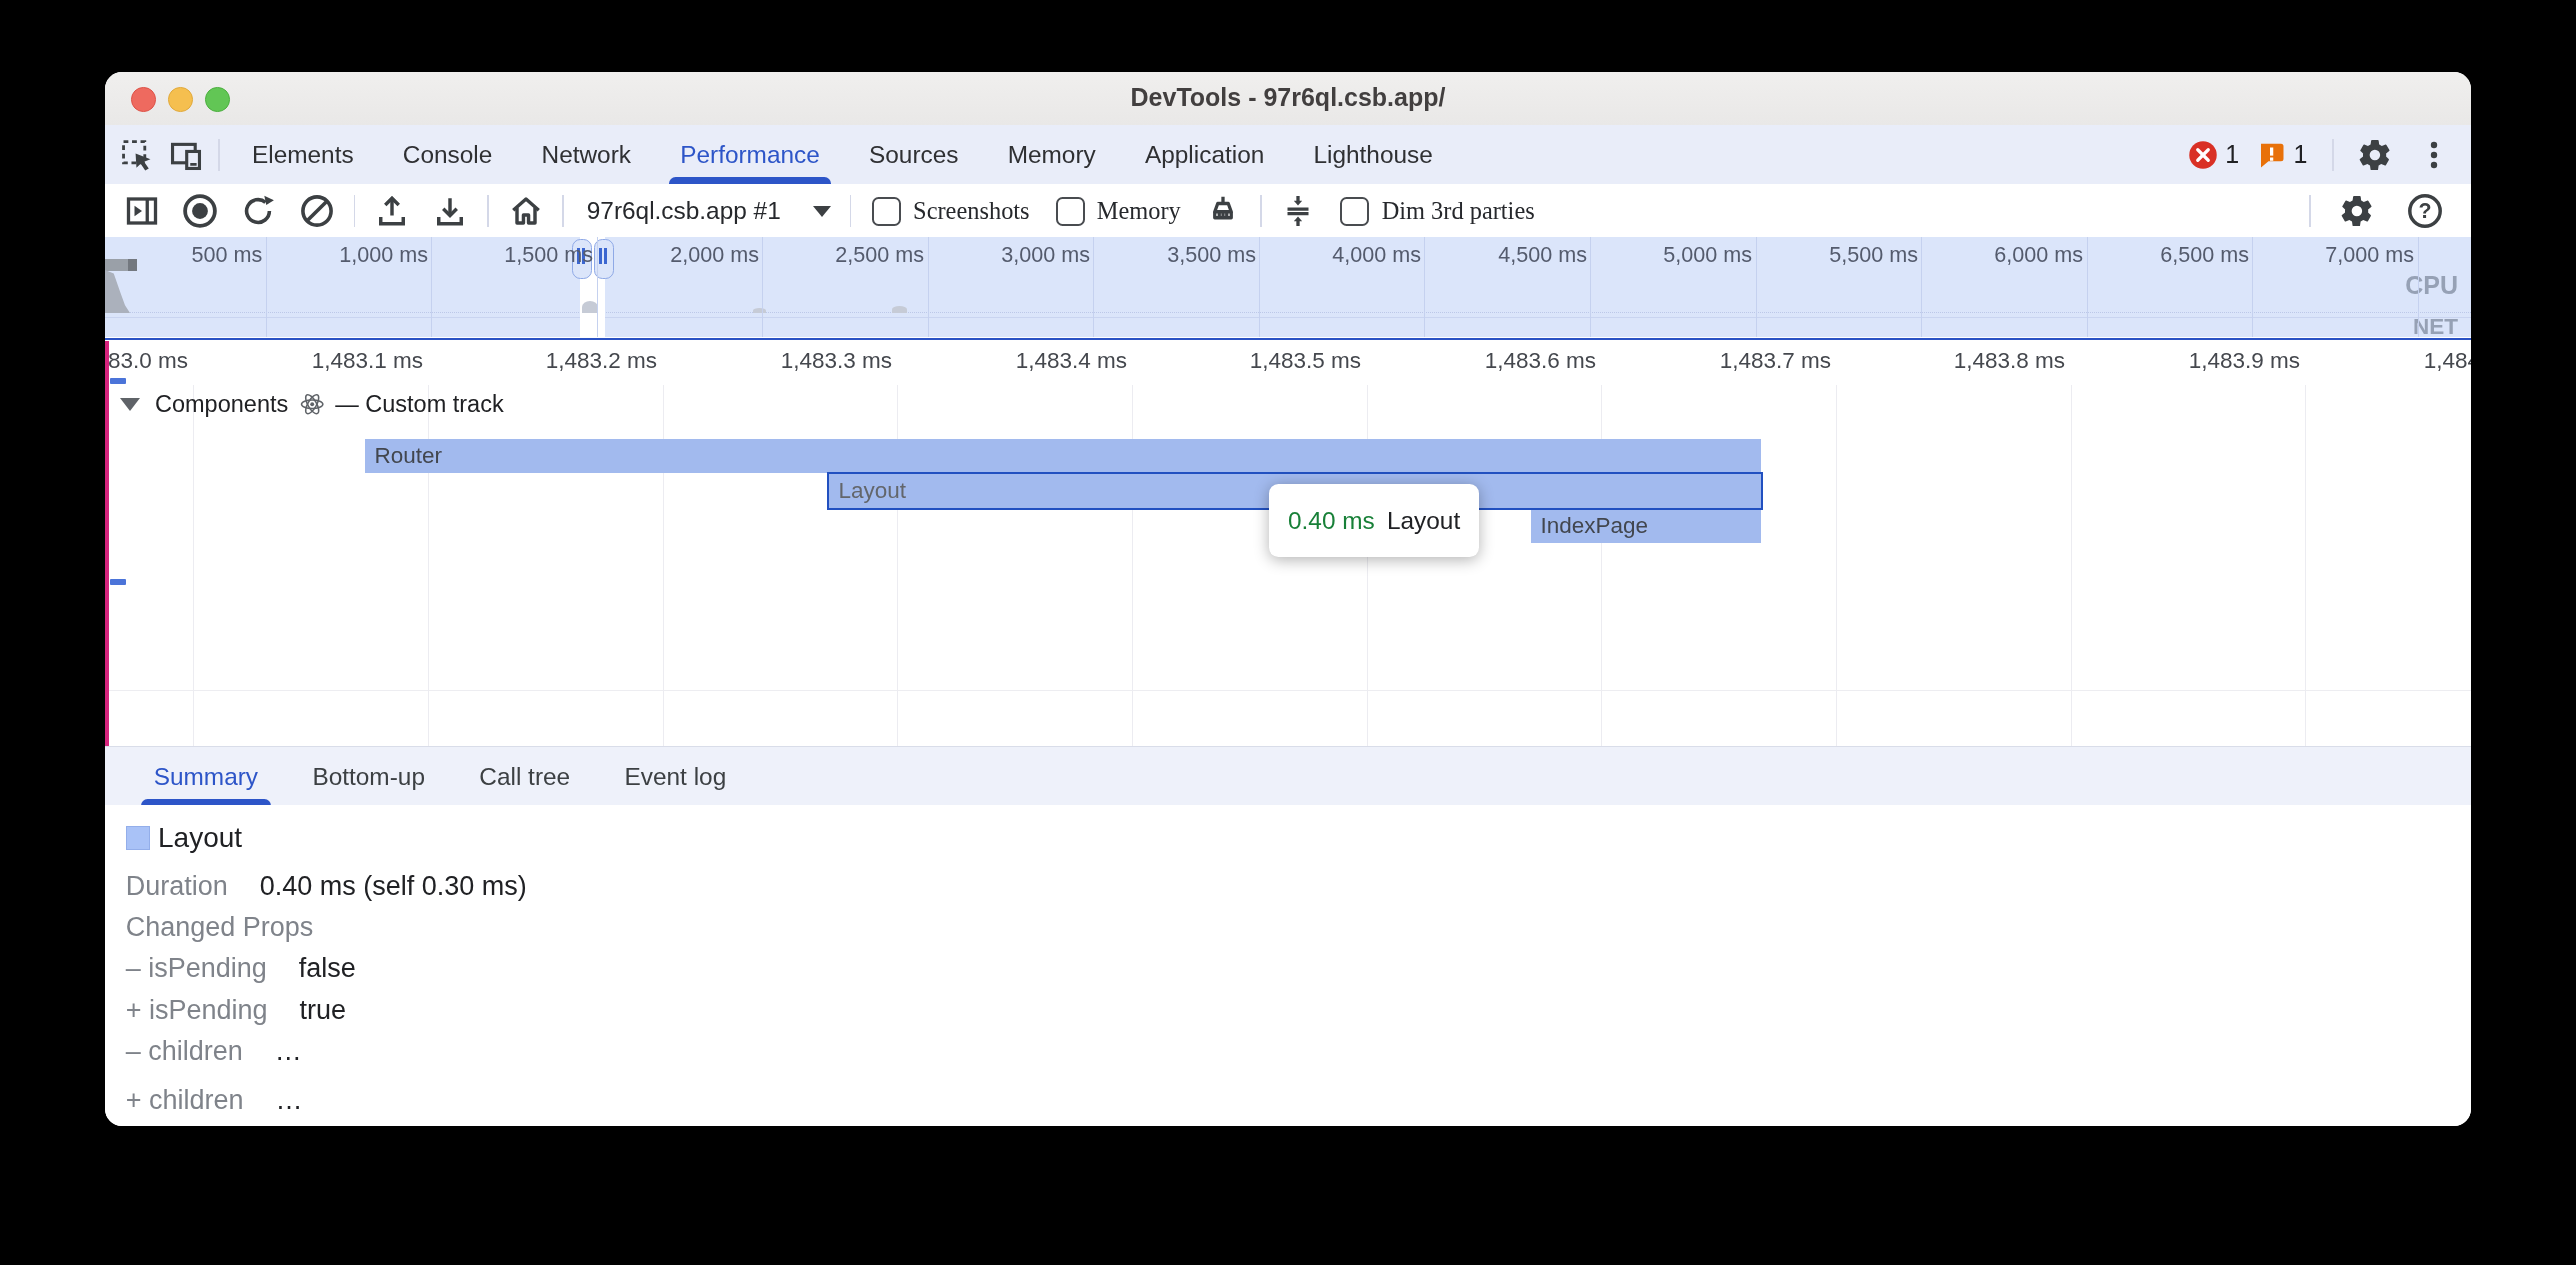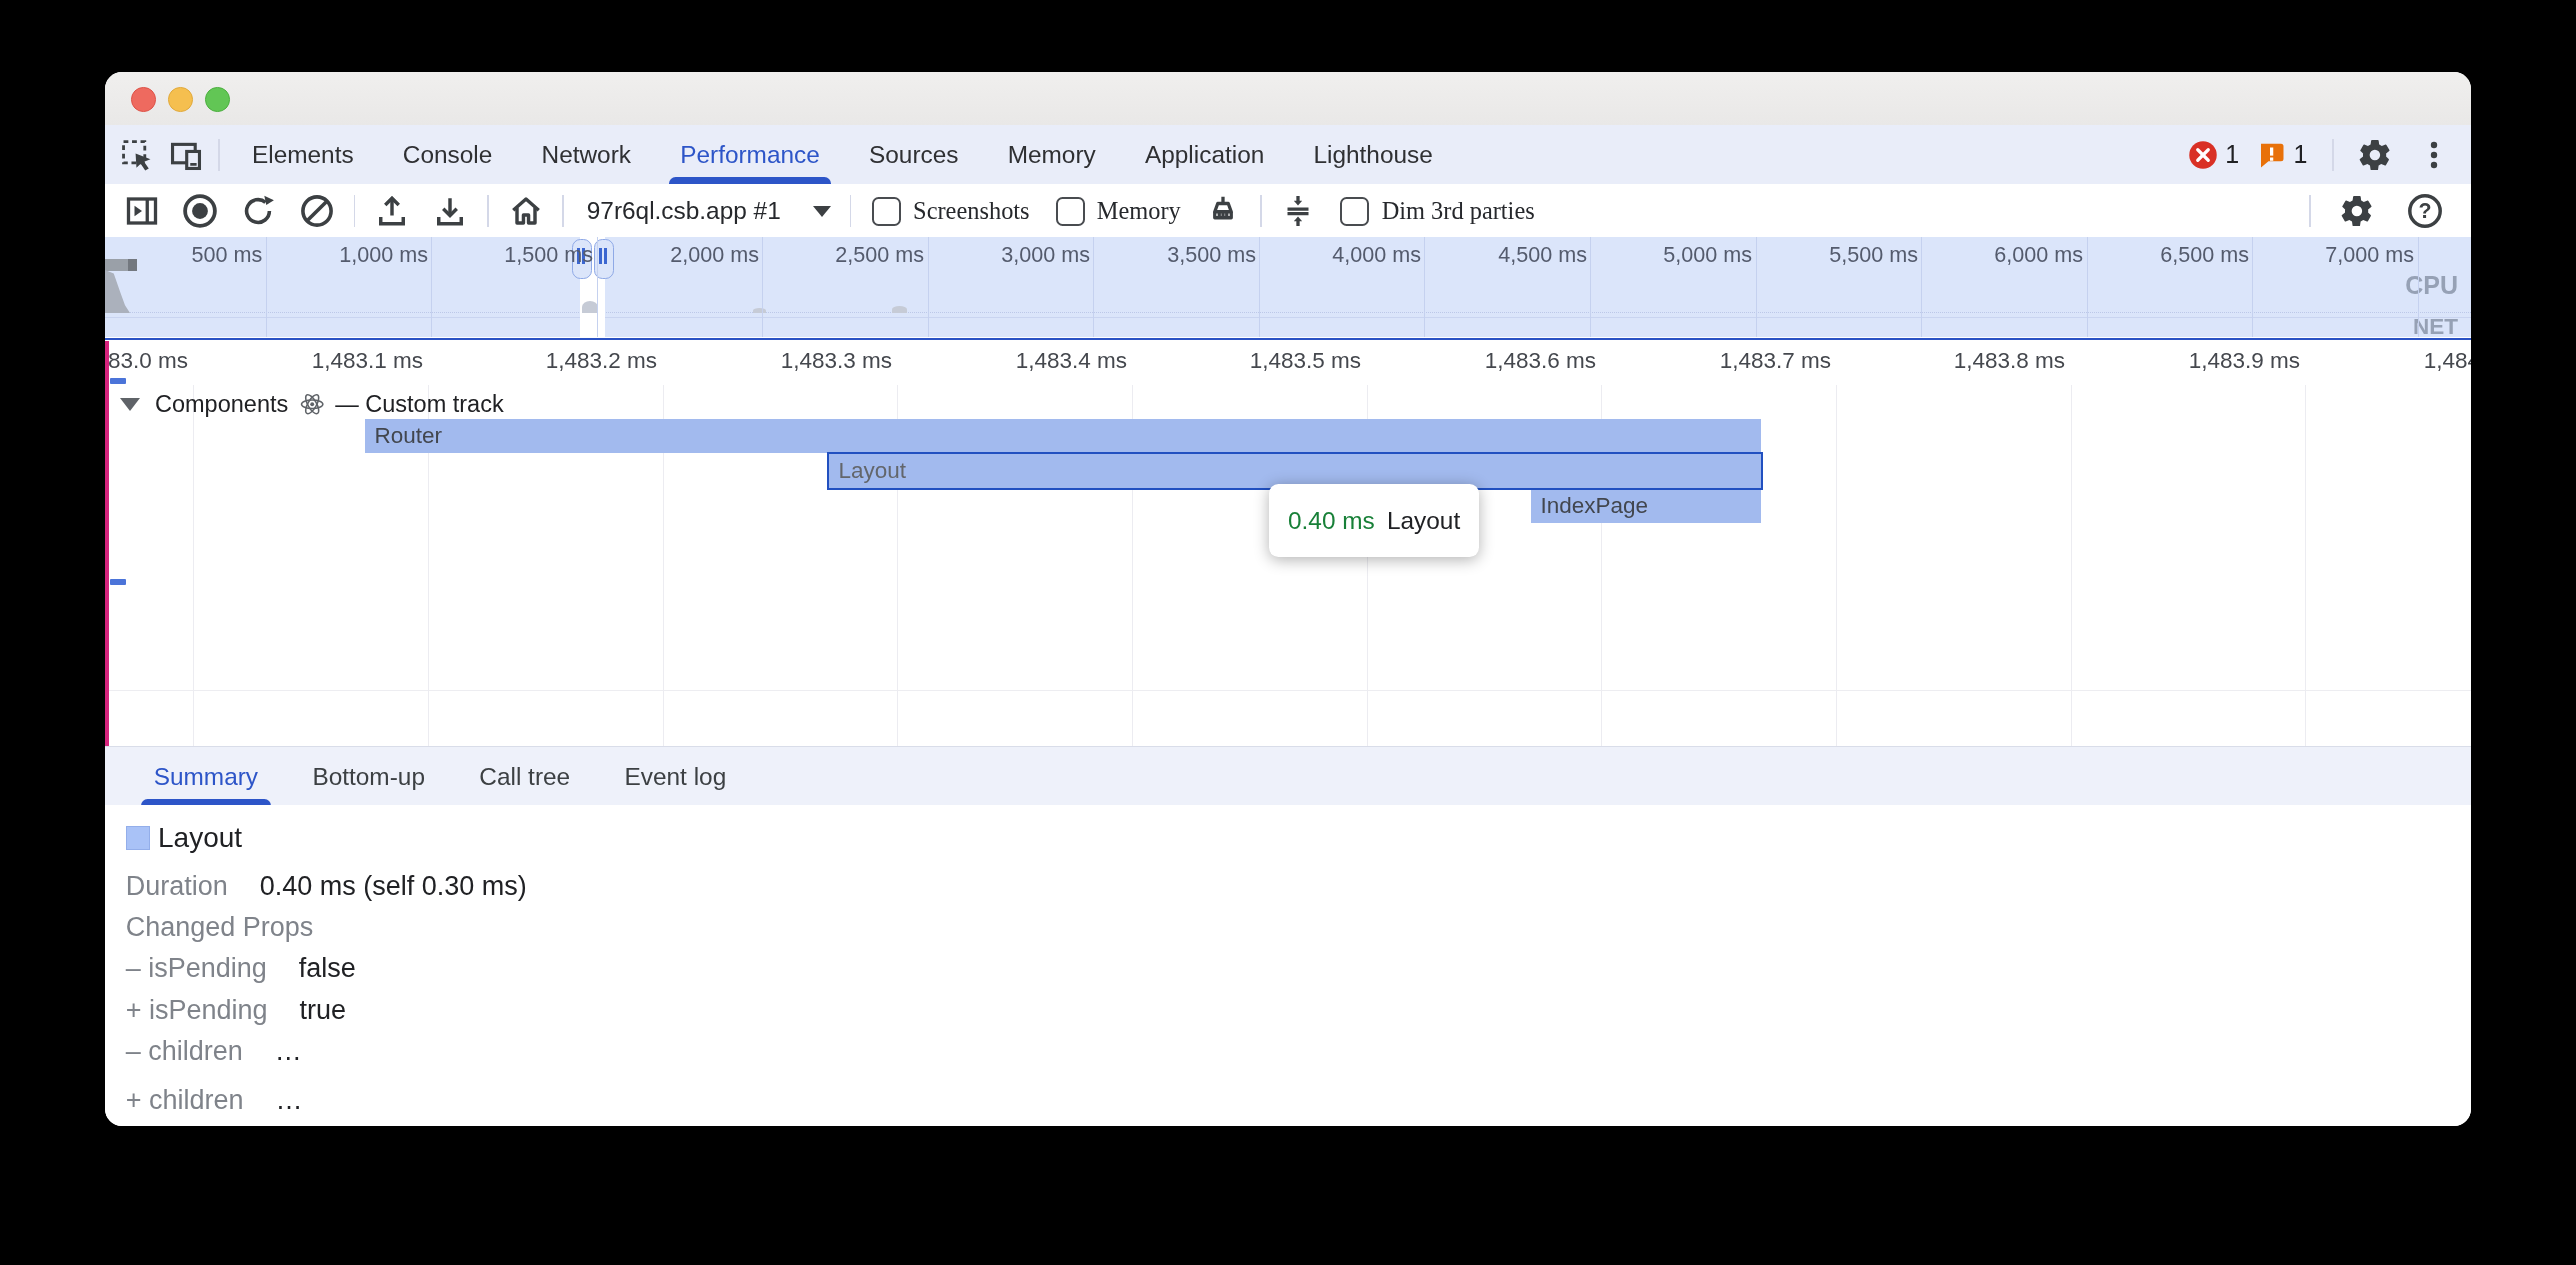--- a/index.html
+++ b/index.html
@@ -71,21 +71,21 @@
   .f-hline{position:absolute;left:0;right:0;top:305px;height:0.9px;background:#ededf1;}
   .pinkline{position:absolute;left:0;top:269px;width:3.8px;height:405px;background:#d6247d;z-index:5;}
   .bluedash{position:absolute;left:4.7px;width:16px;height:5.6px;background:#4b74d9;z-index:6;border-radius:0.9px;}
   .track-head{position:absolute;left:15px;top:5.6px;height:28px;display:flex;align-items:center;
               font-size:23.5px;color:#202124;z-index:2;white-space:pre;}
   .tri{width:0;height:0;border-left:10.3px solid transparent;border-right:10.3px solid transparent;
        border-top:13px solid #5f6368;margin-right:15px;}
   .atom{margin:0 11.3px;display:flex;align-items:center;}
   .bar{position:absolute;height:34px;background:#a2baee;font-size:22.5px;color:#42464e;
        line-height:34px;padding-left:9.4px;box-sizing:border-box;overflow:hidden;
-       white-space:nowrap;z-index:1;}
+       white-space:nowrap;z-index:1;margin-top:20px;}
   .bar.selected{outline:2.8px solid #2150c0;color:#63666b;z-index:2;}
   .tooltip{position:absolute;left:1164px;top:412px;height:49px;background:#fff;border-radius:9.4px;
            box-shadow:0 2.8px 15px rgba(0,0,0,.3);display:flex;align-items:center;
            padding:12px 19px;font-size:24.4px;z-index:7;white-space:nowrap;}
   .tt-dur{color:#188038;margin-right:12.2px;}
   .tt-name{color:#202124;}
   
   .btabs{position:absolute;left:0;top:674px;width:2366px;height:59px;background:#eef1fa;
          border-top:0.9px solid #d9dde9;display:flex;align-items:center;padding-left:28px;box-sizing:border-box;}
   .btab{font-size:24.4px;color:#3c4043;height:59px;line-height:59px;padding:0 20.7px;
@@ -102,20 +102,21 @@
 </style>
 </head>
 <body>
 
 <div class="window">
 
   <div class="titlebar">
     <div class="traffic t-red"></div>
     <div class="traffic t-yellow"></div>
     <div class="traffic t-green"></div>
+    <div class="title-text">DevTools - 97r6ql.csb.app/</div>
   </div>
 
   <div class="tabbar">
     <div class="ibtn">
       <span>
         <svg width="34" height="34" viewBox="0 0 24 24">
           <rect x="2.5" y="2.5" width="15" height="15" fill="none" stroke="#3c4043" stroke-width="2" stroke-dasharray="3.4 2.6"></rect>
           <path d="M11 11 L21.5 15 L17 16.7 L20.3 21.5 L17.8 23 L14.6 18.2 L11.6 21 Z" fill="#3c4043"></path>
         </svg>
       </span>

